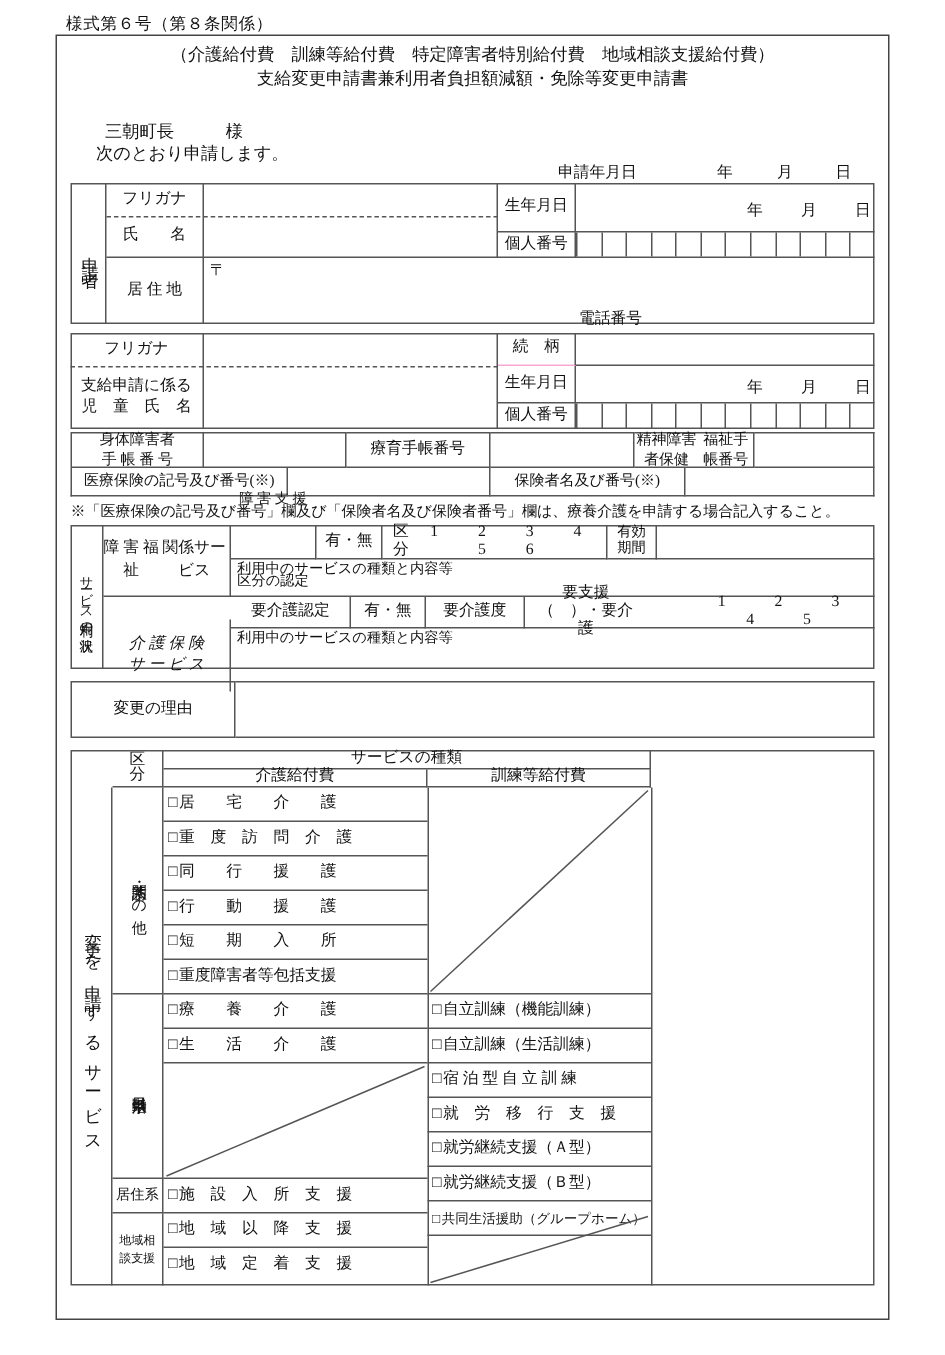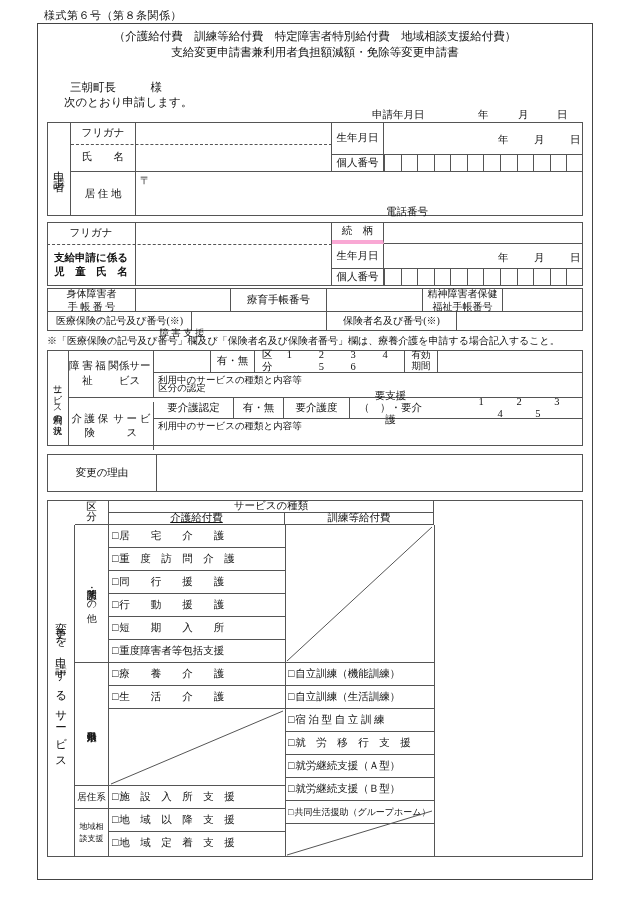--- a/index.html
+++ b/index.html
@@ -106,28 +106,28 @@
 
   <div class="cell" style="left:71px;top:172px;width:65px;height:44px;border:none;border-right:1px solid #555;">居 住 地</div>
   <div class="cell left" style="left:136px;top:172px;width:447px;height:44px;border:none;align-items:flex-start;padding-top:3px;">
     <span>〒</span>
   </div>
   <div class="txt" style="left:386px;top:205px;">電話番号</div>
 
   <div class="cell nb abs" style="left:47px;top:222px;width:536px;height:64px;border:1px solid #555;"></div>
 
   <div class="cell" style="left:47px;top:222px;width:89px;height:22px;border:none;border-right:1px solid #555;">フリガナ</div>
-  <div class="cell" style="left:47px;top:244px;width:89px;height:42px;border:none;border-right:1px solid #555;flex-direction:column;line-height:1.35;font-weight:bold;">
+  <div class="cell" style="left:47px;top:244px;width:89px;height:42px;border:none;border-right:1px solid #555;flex-direction:column;line-height:1.35;">
     <span>支給申請に係る</span>
     <span>児　童　氏　名</span>
   </div>
   <div class="cell" style="left:136px;top:222px;width:196px;height:64px;border:none;border-right:1px solid #555;"></div>
   <div class="dashed-h" style="left:47px;top:244px;width:285px;"></div>
 
-  <div class="cell" style="left:332px;top:222px;width:52px;height:22px;border:none;border-right:1px solid #555;border-bottom:4px solid #f9a8d4;">続　柄</div>
+  <div class="cell" style="left:332px;top:222px;width:52px;height:22px;border:none;border-right:1px solid #555;border-bottom:1px solid #f9a8d4;">続　柄</div>
   <div class="cell" style="left:384px;top:222px;width:199px;height:22px;border:none;border-bottom:1px solid #555;"></div>
 
   <div class="cell" style="left:332px;top:244px;width:52px;height:25px;border:none;border-right:1px solid #555;border-bottom:1px solid #555;">生年月日</div>
   <div class="cell" style="left:384px;top:244px;width:199px;height:25px;border:none;border-bottom:1px solid #555;"></div>
   <div class="txt" style="left:498px;top:251px;">年</div>
   <div class="txt" style="left:534px;top:251px;">月</div>
   <div class="txt" style="left:570px;top:251px;">日</div>
 
   <div class="cell" style="left:332px;top:269px;width:52px;height:17px;border:none;border-right:1px solid #555;">個人番号</div>
   <div class="abs" id="child-mynumber-cells" style="left:384px;top:269px;width:199px;height:17px;display:flex;">
@@ -145,21 +145,21 @@
       <div style="flex: 1 1 0%; border-left: 1px solid rgb(85, 85, 85); box-sizing: border-box; border-right: none;"></div>
     </div>
 
   <div class="cell" style="left:47px;top:288px;width:89px;height:24px;border:1px solid #555;flex-direction:column;line-height:1.3;font-size:10px;">
     <span>身体障害者</span>
     <span>手 帳 番 号</span>
   </div>
   <div class="cell" style="left:136px;top:288px;width:95px;height:24px;border:1px solid #555;border-left:none;"></div>
   <div class="cell" style="left:231px;top:288px;width:96px;height:24px;border:1px solid #555;border-left:none;">療育手帳番号</div>
   <div class="cell" style="left:327px;top:288px;width:96px;height:24px;border:1px solid #555;border-left:none;"></div>
-  <div class="cell" style="left:423px;top:288px;width:80px;height:24px;border:1px solid #555;border-left:none;flex-direction:column;line-height:1.3;font-size:10px;">
+  <div class="cell" style="left:423px;top:288px;width:80px;height:24px;border:1px solid #555;border-left:none;flex-direction:row;line-height:1.3;font-size:10px;">
     <span>精神障害者保健</span>
     <span>福祉手帳番号</span>
   </div>
   <div class="cell" style="left:503px;top:288px;width:80px;height:24px;border:1px solid #555;border-left:none;"></div>
 
   <div class="cell" style="left:47px;top:312px;width:145px;height:19px;border:1px solid #555;border-top:none;font-size:10px;">医療保険の記号及び番号(※)</div>
   <div class="cell" style="left:192px;top:312px;width:135px;height:19px;border:1px solid #555;border-top:none;border-left:none;"></div>
   <div class="cell" style="left:327px;top:312px;width:130px;height:19px;border:1px solid #555;border-top:none;border-left:none;font-size:10px;">保険者名及び番号(※)</div>
   <div class="cell" style="left:457px;top:312px;width:126px;height:19px;border:1px solid #555;border-top:none;border-left:none;"></div>
 
@@ -184,21 +184,21 @@
   </div>
   <div class="cell" style="left:405px;top:350px;width:33px;height:23px;border:none;border-right:1px solid #555;border-bottom:1px solid #555;flex-direction:column;line-height:1.2;font-size:9.5px;">
     <span>有効</span>
     <span>期間</span>
   </div>
   <div class="cell" style="left:438px;top:350px;width:145px;height:23px;border:none;border-bottom:1px solid #555;"></div>
   <div class="cell left" style="left:154px;top:373px;width:429px;height:25px;border:none;border-bottom:1px solid #555;align-items:flex-start;padding-top:2px;font-size:9.5px;">
     <span>利用中のサービスの種類と内容等</span>
   </div>
 
-  <div class="cell" style="left:69px;top:402px;width:85px;height:48px;border:none;border-right:1px solid #555;flex-direction:row;line-height:1.35;">
+  <div class="cell" style="left:69px;top:413px;width:85px;height:48px;border:none;border-right:1px solid #555;flex-direction:column;line-height:1.35;font-style:italic;">
     <span>介 護 保 険</span>
     <span>サ ー ビ ス</span>
   </div>
   <div class="cell" style="left:154px;top:398px;width:80px;height:21px;border:none;border-right:1px solid #555;border-bottom:1px solid #555;">要介護認定</div>
   <div class="cell" style="left:234px;top:398px;width:50px;height:21px;border:none;border-right:1px solid #555;border-bottom:1px solid #555;">有・無</div>
   <div class="cell" style="left:284px;top:398px;width:66px;height:21px;border:none;border-right:1px solid #555;border-bottom:1px solid #555;">要介護度</div>
   <div class="cell" style="left:350px;top:398px;width:233px;height:21px;border:none;border-bottom:1px solid #555;justify-content:flex-start;padding-left:6px;gap:35px;">
     <span>要支援（　）・要介護</span>
     <span id="care-levels" style="margin-left:10px;letter-spacing:15px;">1 2 3 4 5</span>
   </div>
@@ -212,21 +212,21 @@
   <div class="cell nb abs" style="left:47px;top:500px;width:536px;height:357px;border:1px solid #555;"></div>
 
   <div class="cell vert" style="left:47px;top:525px;width:28px;height:332px;border:none;border-right:1px solid #555;font-size:11.5px;letter-spacing:7px;">変更を申請するサービス</div>
 
   <div class="cell" style="left:75px;top:500px;width:34px;height:25px;border:none;border-right:1px solid #555;border-bottom:1px solid #555;flex-direction:column;line-height:1.0;">
     <span>区</span>
     <span>分</span>
   </div>
 
   <div class="cell" style="left:109px;top:500px;width:325px;height:13px;border:none;border-right:1px solid #555;border-bottom:1px solid #555;font-size:10.5px;">サービスの種類</div>
-  <div class="cell" style="left:109px;top:513px;width:176px;height:12px;border:none;border-right:1px solid #555;border-bottom:1px solid #555;font-size:10.5px;text-decoration:underline;">介護給付費</div>
+  <div class="cell" style="left:109px;top:513px;width:176px;height:12px;border:none;border-right:1px solid #555;border-bottom:1px solid #555;font-size:10.5px;">介護給付費</div>
   <div class="cell" style="left:285px;top:513px;width:149px;height:12px;border:none;border-right:1px solid #555;border-bottom:1px solid #555;font-size:10.5px;">訓練等給付費</div>
 
 
   <div class="cell vert" style="left:75px;top:525px;width:34px;height:138px;border:none;border-right:1px solid #555;border-bottom:1px solid #555;font-size:10px;">訪問系・その他</div>
   <div class="cell vert" style="left:75px;top:663px;width:34px;height:123px;border:none;border-right:1px solid #555;border-bottom:1px solid #555;font-size:10px;">日中活動系</div>
   <div class="cell" style="left:75px;top:786px;width:34px;height:23px;border:none;border-right:1px solid #555;border-bottom:1px solid #555;font-size:9.5px;">居住系</div>
   <div class="cell" style="left:75px;top:809px;width:34px;height:48px;border:none;border-right:1px solid #555;flex-direction:column;line-height:1.5;font-size:8px;">
     <span>地域相</span>
     <span>談支援</span>
   </div>

